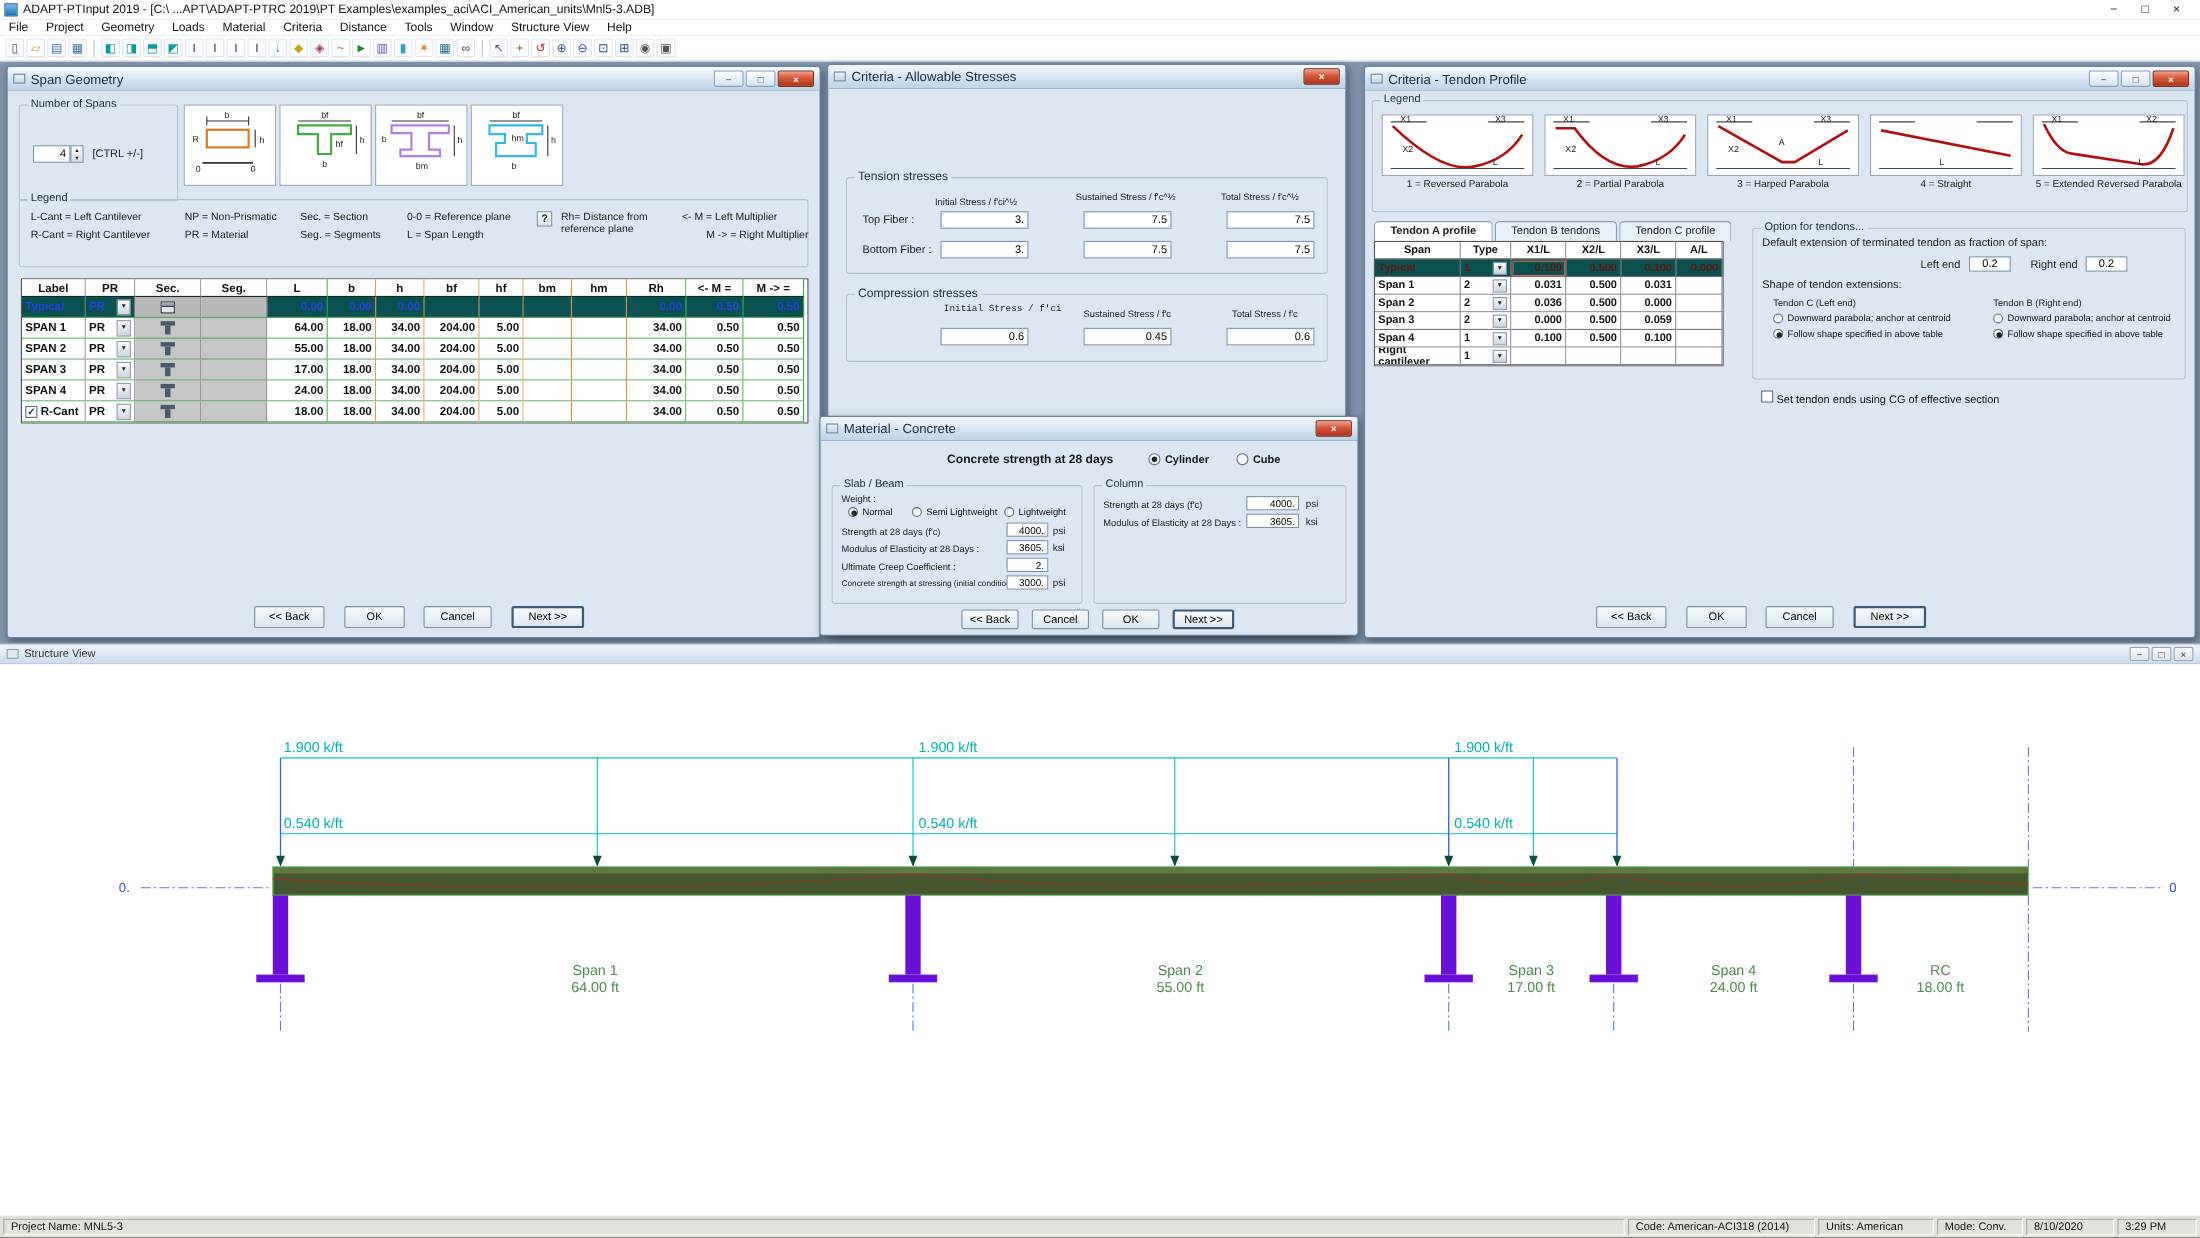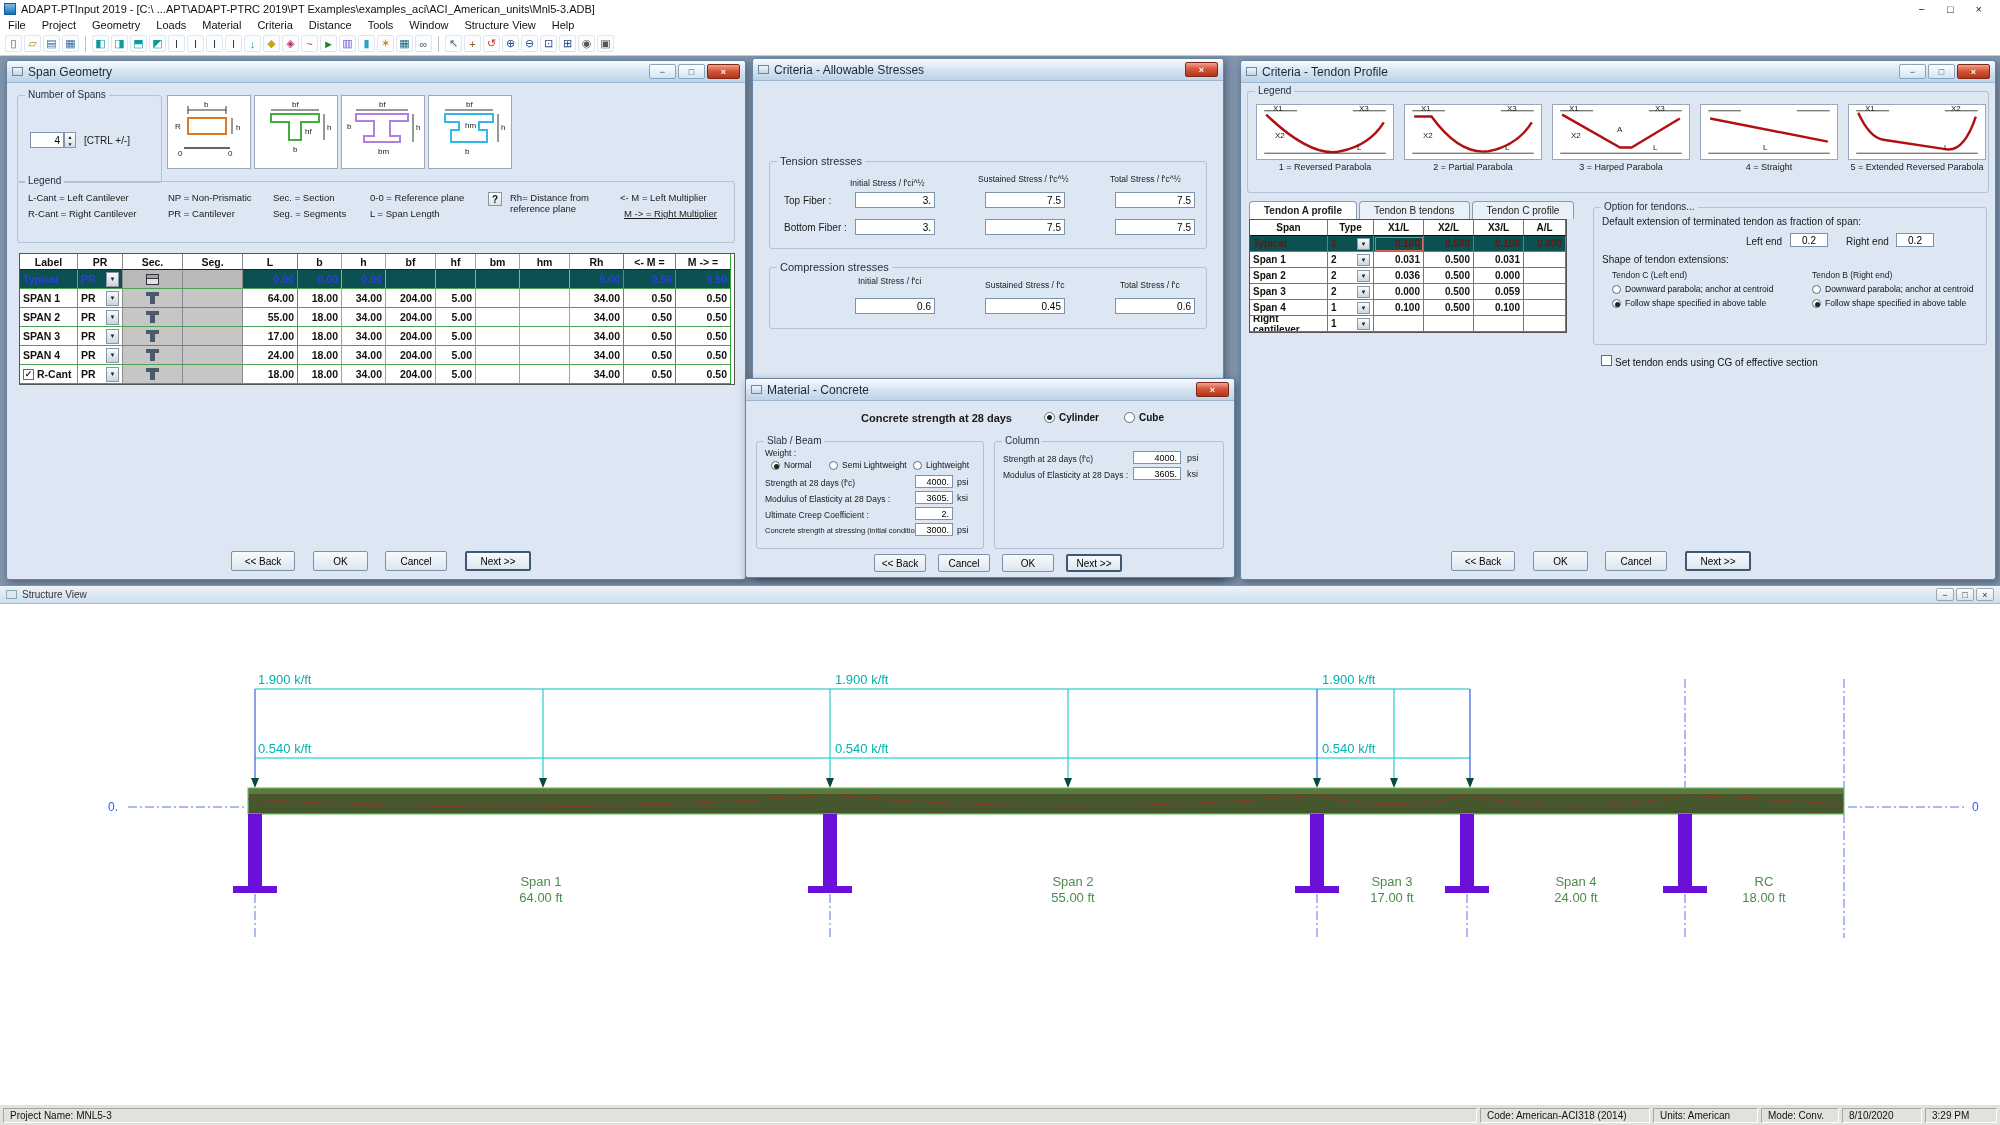--- a/index.html
+++ b/index.html
@@ -207,29 +207,29 @@
         <text x="36" y="32">hm</text>
         <text x="36" y="58">b</text>
       </svg>
 
 
       <div class="group" style="left:10px;top:98px;width:718px;height:62px;">
         <span class="glabel">Legend</span>
         <span class="legend-txt" style="left:10px;top:10px;">L-Cant = Left Cantilever</span>
         <span class="legend-txt" style="left:10px;top:26px;">R-Cant = Right Cantilever</span>
         <span class="legend-txt" style="left:150px;top:10px;">NP = Non-Prismatic</span>
-        <span class="legend-txt" style="left:150px;top:26px;">PR = Cantilever</span>
+        <span class="legend-txt" style="left:150px;top:26px;">PR = Material</span>
         <span class="legend-txt" style="left:255px;top:10px;">Sec. = Section</span>
         <span class="legend-txt" style="left:255px;top:26px;">Seg. = Segments</span>
         <span class="legend-txt" style="left:352px;top:10px;">0-0 = Reference plane</span>
         <span class="legend-txt" style="left:352px;top:26px;">L =   Span Length</span>
         <span class="qbtn" style="left:470px;top:10px;">?</span>
         <span class="legend-txt" style="left:492px;top:10px;width:96px;white-space:normal;">Rh= Distance from reference plane</span>
         <span class="legend-txt" style="left:602px;top:10px;">&lt;- M = Left Multiplier</span>
-        <span class="legend-txt" style="left:606px;top:26px;text-decoration:underline;">M -&gt; = Right Multiplier</span>
+        <span class="legend-txt" style="left:624px;top:26px;">M -&gt; = Right Multiplier</span>
       </div>
 
       <div id="span-table">
           <div class="srow head">
             <div class="scell" style="width: 58px; border-right-color: rgb(138, 138, 138);">Label</div>
             <div class="scell" style="width: 45px; border-right-color: rgb(138, 138, 138);">PR</div>
             <div class="scell" style="width: 60px; border-right-color: rgb(138, 138, 138);">Sec.</div>
             <div class="scell" style="width: 60px; border-right-color: rgb(138, 138, 138);">Seg.</div>
             <div class="scell" style="width: 55px; border-right-color: rgb(47, 174, 47);">L</div>
             <div class="scell" style="width: 44px; border-right-color: rgb(232, 145, 60);">b</div>
@@ -408,21 +408,21 @@
         <div class="field" style="left:85px;top:30px;width:80px;">3.</div>
         <div class="field" style="left:215px;top:30px;width:80px;">7.5</div>
         <div class="field" style="left:345px;top:30px;width:80px;">7.5</div>
         <span class="lbl" style="left:14px;top:60px;">Bottom Fiber :</span>
         <div class="field" style="left:85px;top:57px;width:80px;">3.</div>
         <div class="field" style="left:215px;top:57px;width:80px;">7.5</div>
         <div class="field" style="left:345px;top:57px;width:80px;">7.5</div>
       </div>
       <div class="group" style="left:16px;top:186px;width:438px;height:62px;">
         <span class="glabel" style="font-size:11px;">Compression stresses</span>
-        <span class="lbl mini-lbl" style="left:88px;top:8px;">Initial Stress / f'ci</span>
+        <span class="lbl mini-lbl" style="left:88px;top:8px;font-family:Liberation Mono, monospace;">Initial Stress / f'ci</span>
         <span class="lbl mini-lbl" style="left:215px;top:12px;">Sustained Stress / f'c</span>
         <span class="lbl mini-lbl" style="left:350px;top:12px;">Total Stress / f'c</span>
         <div class="field" style="left:85px;top:30px;width:80px;">0.6</div>
         <div class="field" style="left:215px;top:30px;width:80px;">0.45</div>
         <div class="field" style="left:345px;top:30px;width:80px;">0.6</div>
       </div>
     </div>
   </div>
 
   <div class="win" style="left:745px;top:378px;width:490px;height:200px;">

